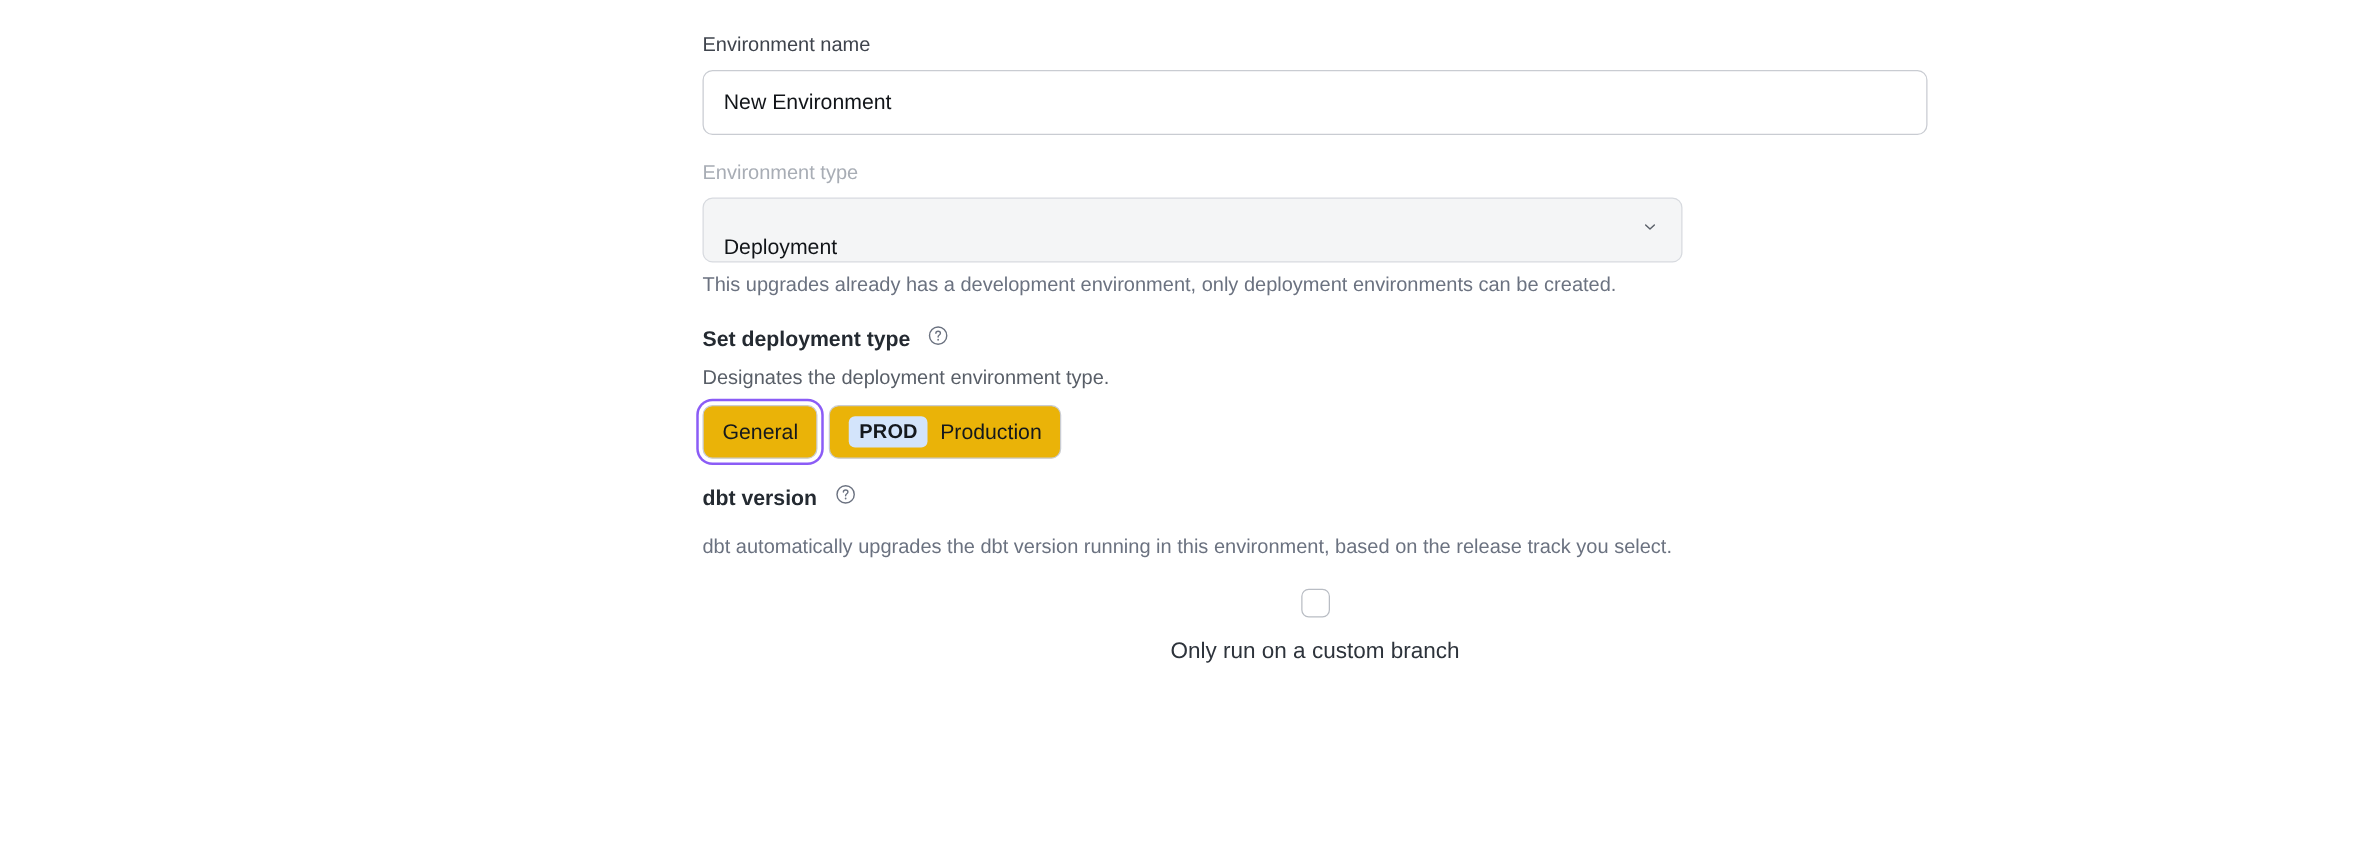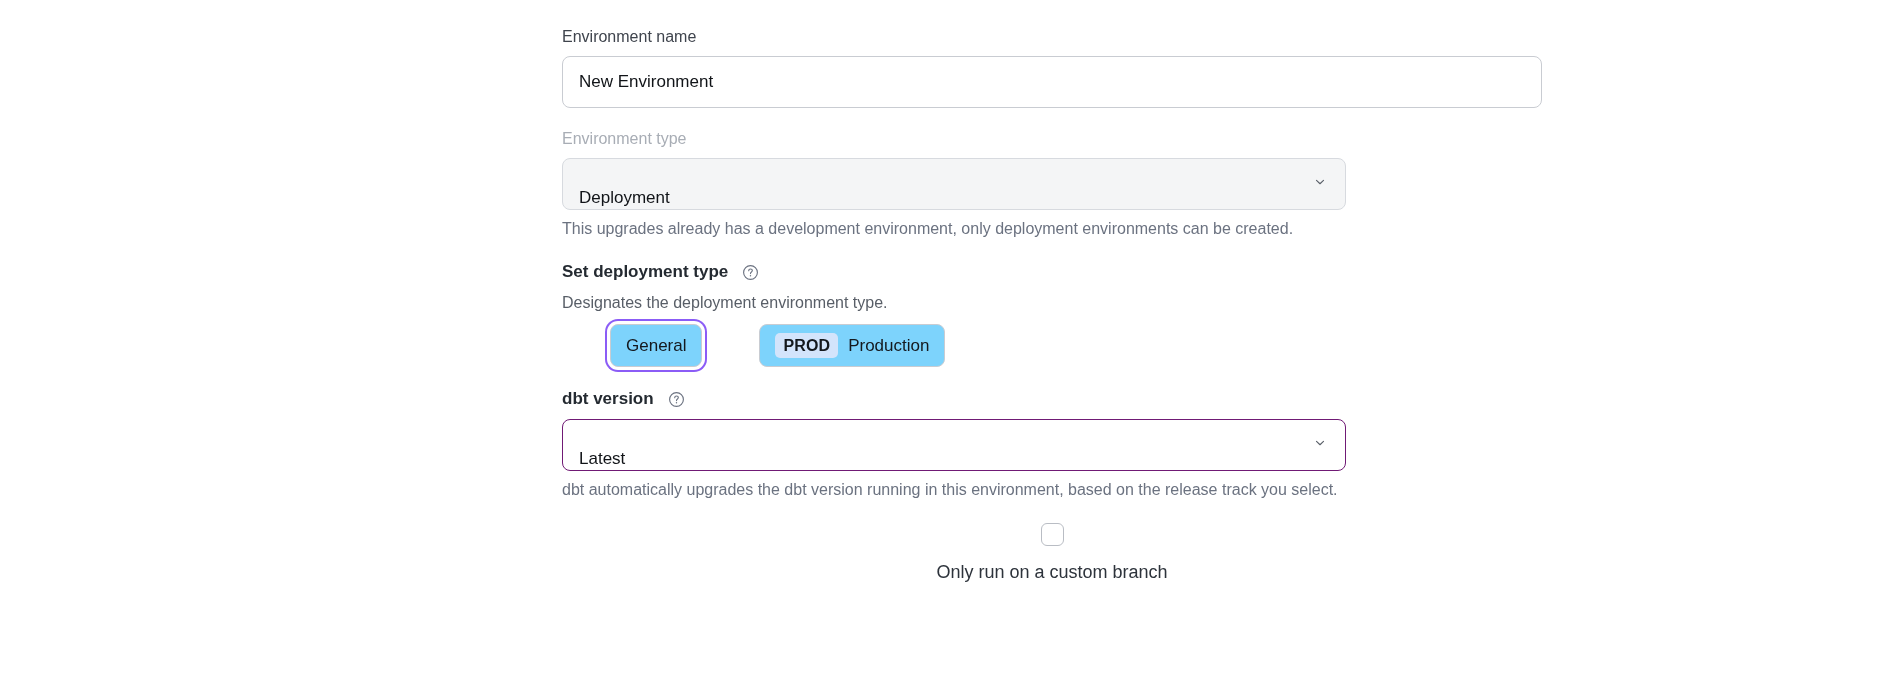--- a/index.html
+++ b/index.html
@@ -105,21 +105,21 @@
     transform: translateY(-50%);
     display: block;
     color: #5a6069;
   }
 
   
   .section-gap { height: 20px; }
 
   .section-title {
     display: flex;
-    align-items: center;
+    align-items: flex-start;
     gap: 14px;
     font-size: 17px;
     line-height: 24px;
     font-weight: 700;
     color: #242a31;
     margin: 0;
   }
   .q-icon {
     display: inline-flex;
     align-items: center;
@@ -144,27 +144,26 @@
   }
   .seg-btn {
     position: relative;
     display: inline-flex;
     align-items: center;
     gap: 10px;
     height: 43px;
     padding: 0 15px;
     border: 1px solid #c9ccd2;
     border-radius: 8px;
-    background: #7dd3fc;
+    background: #eab308;
     font-family: "Liberation Sans", sans-serif;
     font-size: 17px;
     line-height: 22px;
     color: #14181d;
     cursor: pointer;
-    margin-left: 48px;
   }
   .seg-btn.focused {
     border-color: #c9ccd2;
     box-shadow: 0 0 0 3px #ffffff, 0 0 0 5px #8b5cf6;
   }
   .badge {
     display: inline-flex;
     align-items: center;
     justify-content: center;
     height: 25px;
@@ -264,28 +263,20 @@
         <span>dbt version</span>
         <span class="q-icon">
           <svg width="17" height="17" viewBox="0 0 18 18" fill="none" aria-hidden="true">
             <circle cx="9" cy="9" r="7.3" stroke="currentColor" stroke-width="1.2"></circle>
             <path d="M7.1 7.05c0-1.05.85-1.8 1.95-1.8 1.1 0 1.9.7 1.9 1.7 0 .85-.5 1.25-1.15 1.7-.55.38-.8.7-.8 1.3v.2" stroke="currentColor" stroke-width="1.2" stroke-linecap="round"></path>
             <circle cx="9" cy="12.5" r="0.75" fill="currentColor"></circle>
           </svg>
         </span>
       </div>
       <div style="height:8px"></div>
-      <div class="select-box">
-        <span class="select-value">Latest</span>
-        <span class="chevron">
-          <svg width="14" height="14" viewBox="0 0 16 16" fill="none" aria-hidden="true">
-            <path d="M4 6.2L8 10l4-3.8" stroke="currentColor" stroke-width="1.3" stroke-linecap="round" stroke-linejoin="round"></path>
-          </svg>
-        </span>
-      </div>
       <p class="help-text">dbt automatically upgrades the dbt version running in this environment, based on the release track you select.</p>
     </div>
 
     <div class="checkbox-row">
       <div class="checkbox"></div>
       <span class="checkbox-label">Only run on a custom branch</span>
     </div>
 
   </div>
 </div>

